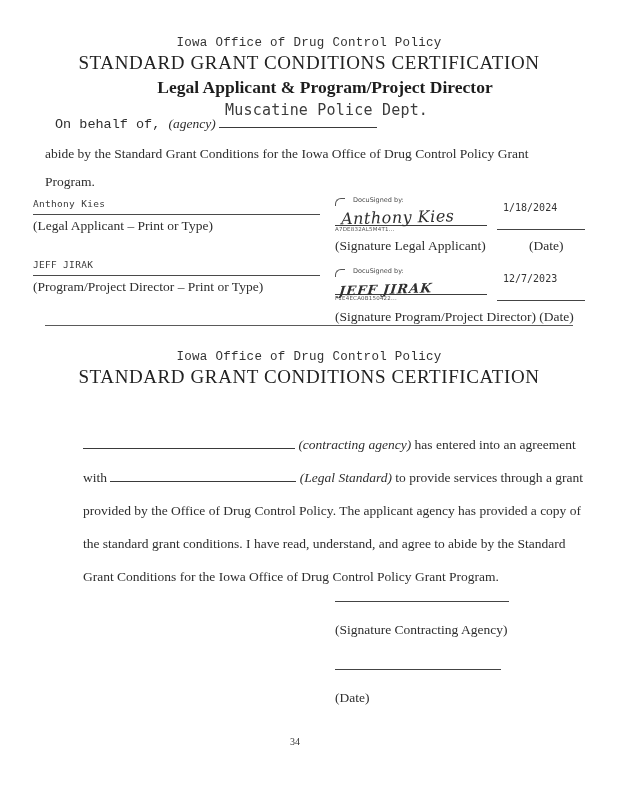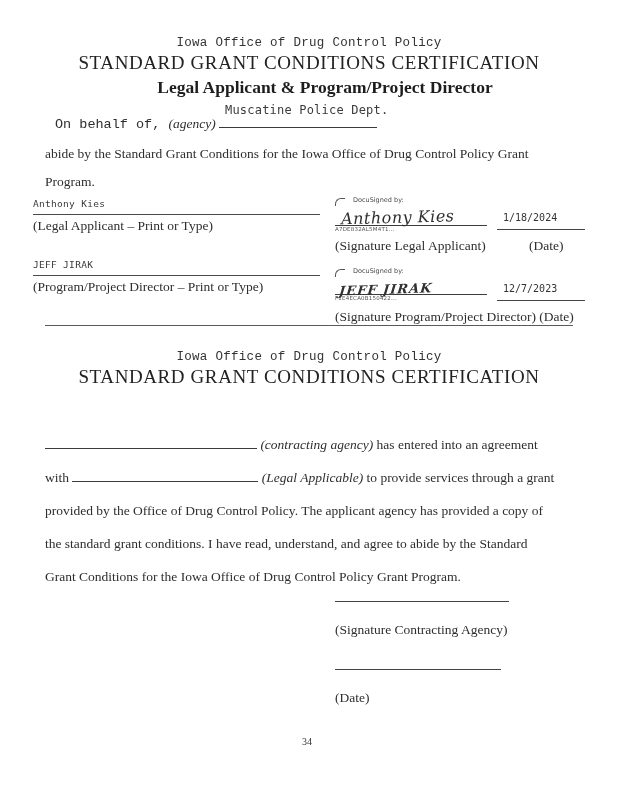--- a/index.html
+++ b/index.html
@@ -13,32 +13,32 @@
   }
   
   .doc-header{position:absolute;left:0;width:618px;text-align:center;line-height:1.15;}
   .hdr-org{font-size:12.5px;letter-spacing:.3px;color:#333;font-family:Liberation Mono, monospace;}
   .hdr-title{font-size:19px;letter-spacing:.6px;margin-top:2px;color:#222;}
   .hdr-sub{font-size:17.5px;font-weight:bold;margin-top:3px;color:#1d1d1d;padding-left:32px;}
   
   .para{position:absolute;left:45px;width:540px;font-size:13.5px;color:#2e2e2e;}
   .pline{white-space:nowrap;}
   .p1 .pline{line-height:28.5px;}
-  .p2 .pline{line-height:33px;}
+  .p2 .pline{line-height:33px;margin-left:38px;}
   .it{font-style:italic;}
   
   .fill{
     position:relative;display:inline-block;
     border-bottom:1.4px solid #3a3a3a;
     height:13px;vertical-align:baseline;
   }
   .fill .typed-above{
     position:absolute;left:6px;bottom:3px;
     font-family:"DejaVu Sans Mono",monospace;
-    font-size:12px;letter-spacing:.2px;color:#3c3c3c;white-space:nowrap;
+    font-size:15px;letter-spacing:.2px;color:#3c3c3c;white-space:nowrap;
   }
   .fill-agency{width:158px;}
   .fill-blank1{width:212px;}
   .fill-blank2{width:186px;}
   
   .sig-left{position:absolute;left:33px;top:198px;width:292px;}
   .typed-name{
     font-family:"DejaVu Sans Mono",monospace;
     font-size:9.5px;color:#3a3a3a;letter-spacing:.3px;height:16px;
   }
@@ -60,37 +60,37 @@
     margin:1px 0 0 6px;letter-spacing:.5px;white-space:nowrap;
   }
   .ds-sig2{
     font-family:"DejaVu Serif",serif;font-style:italic;font-weight:bold;
     font-size:13px;color:#2f2f2f;transform:rotate(-2deg) skewX(-8deg);
     margin:3px 0 0 4px;letter-spacing:1px;white-space:nowrap;
   }
   .ds-line{border-bottom:1.4px solid #3c3c3c;width:152px;height:0;}
   .ds-id{font-family:"DejaVu Sans","Liberation Sans",sans-serif;font-size:5.5px;color:#555;letter-spacing:.2px;}
   .ds-date{
-    position:absolute;left:168px;top:16px;
+    position:absolute;left:168px;top:6px;
     font-family:"DejaVu Sans Mono",monospace;font-size:10px;color:#333;
   }
   .ds-date-line{position:absolute;left:162px;top:33px;width:88px;border-bottom:1.2px solid #444;}
   .sig-label-row{position:relative;font-size:13.5px;color:#2e2e2e;margin-top:2px;height:18px;white-space:nowrap;font-family:Liberation Serif, serif;}
   .sig-label-row .date-label{position:absolute;left:194px;top:0;}
   .row2{margin-top:11px;}
   
   .divider{position:absolute;left:45px;top:325px;width:528px;height:1px;background:#5a5a5a;}
   
   .bot-sig{position:absolute;left:335px;top:601px;font-size:13.5px;color:#2e2e2e;}
   .bot-line1{border-bottom:1.3px solid #444;width:174px;height:0;}
   .bot-line2{border-bottom:1.3px solid #444;width:166px;height:0;margin-top:31px;}
   .bot-label{margin-top:20px;white-space:nowrap;}
   
   .page-num{
-    position:absolute;left:12px;top:736px;width:590px;text-align:center;
+    position:absolute;left:0;top:736px;width:590px;text-align:center;
     font-size:10px;color:#333;
   }
 </style>
 </head>
 <body>
 
 <div class="page">
 
   <div class="doc-header" style="top:36px;">
     <div class="hdr-org">Iowa Office of Drug Control Policy</div>
@@ -157,21 +157,21 @@
   <div class="doc-header" style="top:350px;">
     <div class="hdr-org">Iowa Office of Drug Control Policy</div>
     <div class="hdr-title">STANDARD GRANT CONDITIONS CERTIFICATION</div>
   </div>
 
   <div class="para p2" style="top:428px;">
     <div class="pline"><span class="fill fill-blank1"></span>
       <span class="it">(contracting agency)</span><span> has entered into an agreement</span>
     </div>
     <div class="pline"><span>with </span><span class="fill fill-blank2"></span>
-      <span class="it">(Legal Applicable)</span><span> to provide services through a grant</span>
+      <span class="it">(Legal Standard)</span><span> to provide services through a grant</span>
     </div>
     <div class="pline">provided by the Office of Drug Control Policy.  The applicant agency has provided a copy of</div>
     <div class="pline">the standard grant conditions.  I have read, understand, and agree to abide by the Standard</div>
     <div class="pline">Grant Conditions for the Iowa Office of Drug Control Policy Grant Program.</div>
   </div>
 
   <div class="bot-sig">
     <div class="bot-line1"></div>
     <div class="bot-label">(Signature Contracting Agency)</div>
     <div class="bot-line2"></div>

